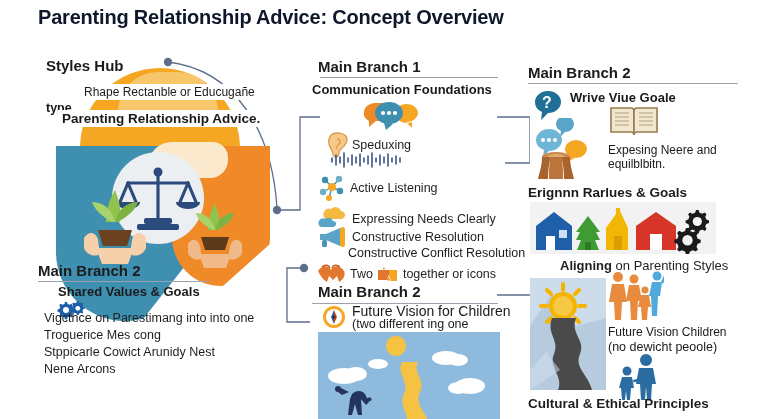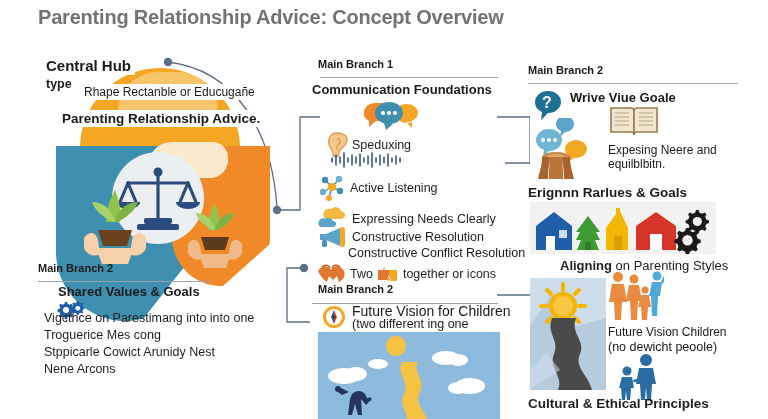--- a/index.html
+++ b/index.html
@@ -7,30 +7,30 @@
   body{
     width:768px; height:419px; position:relative; overflow:hidden;
     font-family:"Liberation Sans", sans-serif; color:#1a1a1a;
   }
   #stage{ position:absolute; inset:0; }
 
   
   .title{
     position:absolute; left:38px; top:6px;
     font-size:20px; font-weight:bold; letter-spacing:-0.2px;
-    color:#737373; white-space:nowrap;
+    color:#0f172a; white-space:nowrap;
   }
 
   
   .hdr-bold{ font-weight:bold; }
   .txt{ position:absolute; white-space:nowrap; }
 
   
   .branch-head{
-    position:absolute; font-weight:bold; font-size:11px; color:#1b1b1b;
+    position:absolute; font-weight:bold; font-size:15px; color:#1b1b1b;
     white-space:nowrap;
   }
   .rule{ position:absolute; height:1px; background:#9aa3ad; }
 
   
   #wires{ position:absolute; left:0; top:0; width:768px; height:419px; pointer-events:none; }
 
   
   #hub{ position:absolute; left:52px; top:68px; width:215px; height:250px; }
   .hub-top{
@@ -141,23 +141,23 @@
       <path d="M24 30 C24 17 28 9 31 4 C34 11 37 20 35 30 Z" fill="#8fc34d"></path>
       <path d="M29 30 C18 25 13 18 12 13 C20 13 28 18 31 30 Z" fill="#a8d26a"></path>
       <path d="M33 30 C44 25 49 18 50 13 C42 13 34 18 31 30 Z" fill="#7cb342"></path>
       <path d="M17 37 h28 l-4 13 h-20 z" fill="#5c3a1c"></path>
       <path d="M4 44 c4 -7 10 -5 12 2 l2 12 c-5 4 -12 0 -14 -5 z" fill="#efb98a"></path>
       <path d="M58 44 c-4 -7 -10 -5 -12 2 l-2 12 c5 4 12 0 14 -5 z" fill="#efb98a"></path>
       <path d="M15 54 h32 l-5 14 h-22 z" fill="#efb98a"></path>
     </svg>
   </div>
 
-  <div class="plate hdr-bold" style="left:42px; top:56px; font-size:15px;">Central Hub</div>
-
-  <div class="plate hdr-bold" style="left:42px; top:76px; font-size:12.5px;">type</div>
+  <div class="plate hdr-bold" style="left:42px; top:56px; font-size:15px;">Styles Hub</div>
+
+  <div class="plate hdr-bold" style="left:42px; top:100px; font-size:12.5px;">type</div>
   <div class="plate" style="left:80px; top:84px; font-size:12px;">Rhape Rectanble or Educugañe</div>
 
   <div class="plate hdr-bold" style="left:58px; top:110px; font-size:13.5px;">Parenting Relationship Advice.</div>
 
   <div class="branch-head" style="left:318px; top:58px;">Main Branch 1</div>
   <div class="rule" style="left:320px; top:77px; width:178px;"></div>
   <div class="branch-head" style="left:312px; top:82px; font-size:13px;">Communication Foundations</div>
 
   <svg style="position:absolute; left:362px; top:100px; width:56px; height:32px;" viewBox="0 0 56 32">
     <path d="M2 12 a11 9 0 0 1 11 -9 h10 a11 9 0 0 1 0 18 h-9 l-7 6 v-6 a11 9 0 0 1 -5 -9z" fill="#f08a28"></path>

